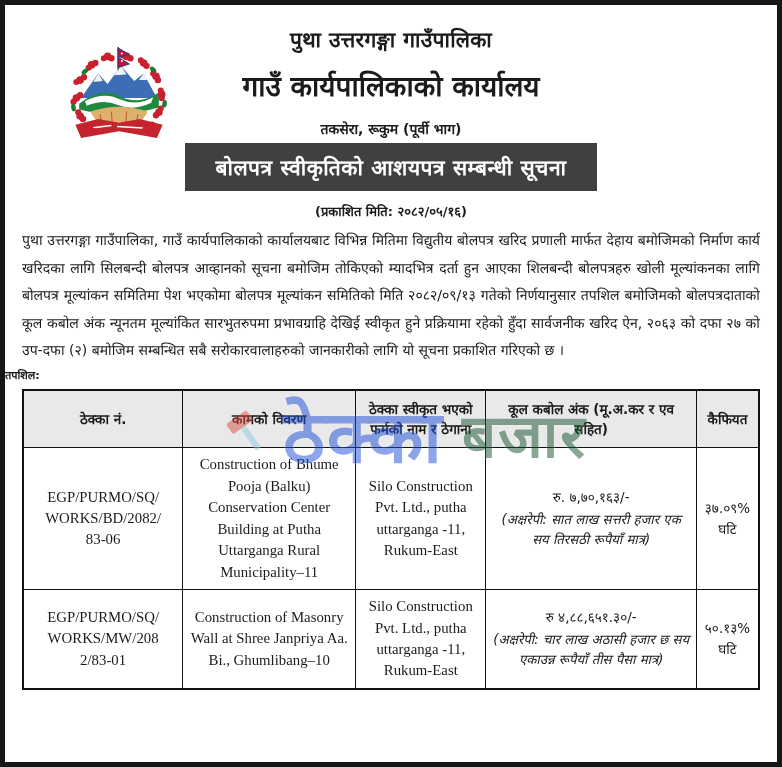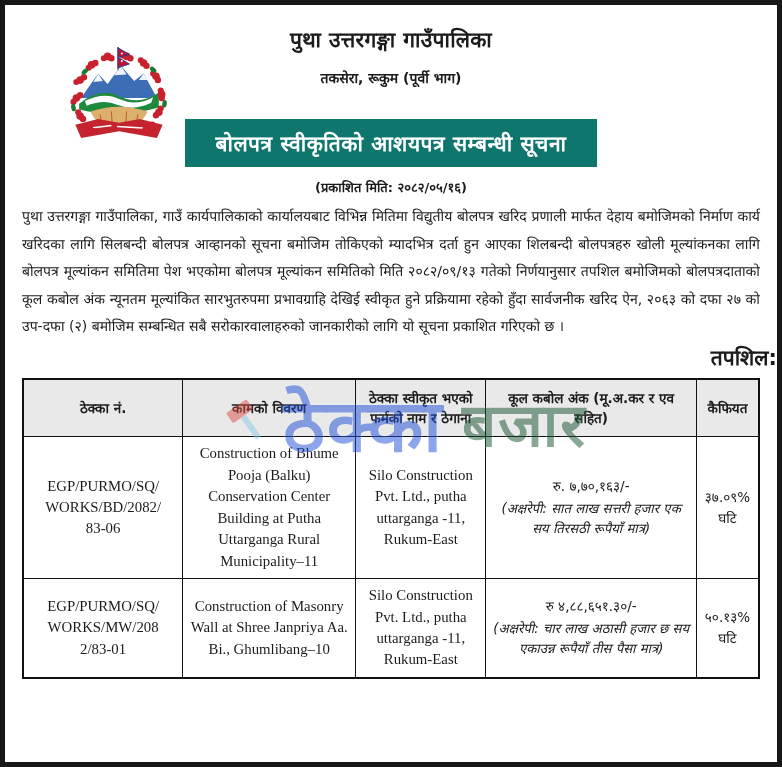--- a/index.html
+++ b/index.html
@@ -13,31 +13,31 @@
   
   .header { position:relative; text-align:center; }
   .logo {
     position:absolute; left:56px; top:20px; width:116px; height:110px;
   }
   .muni-title { font-size:21px; font-weight:bold; margin-top:14px; letter-spacing:0.3px; }
   .office-title { font-size:28px; font-weight:bold; margin-top:13px; }
   .addr { font-size:14px; font-weight:bold; margin-top:15px; }
   .addr2 { font-size:14px; font-weight:bold; margin-top:13px; }
   .banner {
-    display:block; width:fit-content; margin:32px auto 0 auto;
-    background:#0f766e; color:#ffffff; font-size:21px; font-weight:bold;
+    display:block; width:fit-content; margin:5px auto 0 auto;
+    background:#404040; color:#ffffff; font-size:21px; font-weight:bold;
     padding:10px 30px; letter-spacing:0.5px;
   }
   .pub-date { text-align:center; font-size:13px; font-weight:bold; margin-top:11px; }
   
   .body-text {
     margin:7px 17px 0 17px; text-align:justify;
     font-size:14px; line-height:1.97;
   }
-  .tapasil { text-align:right; font-weight:bold; font-size:21px; margin-top:2px; }
+  .tapasil { text-align:left; font-weight:bold; font-size:11px; margin-top:2px; }
   
   .table-wrap { position:relative; margin:7px 17px 0 17px; }
   table { width:100%; border-collapse:collapse; border:2px solid #111; table-layout:fixed; }
   th, td { border:1.5px solid #111; text-align:center; vertical-align:middle; padding:6px 6px; }
   thead tr { height:58px; }
   th { background:#e9e9e9; font-size:13.5px; font-weight:bold; line-height:1.5; }
   td { font-size:13.5px; line-height:1.55; }
   tbody tr:nth-child(1){ height:90px; }
   tbody tr:nth-child(2){ height:80px; }
   tbody tr:nth-child(3){ height:86px; }
@@ -161,20 +161,21 @@
         <g>
           <line x1="59" y1="2" x2="59" y2="26" stroke="#5b3a1e" stroke-width="1.4"></line>
           <path d="M59,3 L71,10 L59,13 L71,20 L59,24 Z" fill="#c8102e" stroke="#1d3f94" stroke-width="1"></path>
           <circle cx="63" cy="9" r="1.1" fill="#ffffff"></circle>
           <circle cx="63" cy="17" r="1.1" fill="#ffffff"></circle>
         </g>
       </svg>
     </div>
 
     <div class="muni-title">पुथा उत्तरगङ्गा गाउँपालिका</div>
+    <div class="office-title">गाउँ कार्यपालिकाको कार्यालय</div>
     <div class="addr">तकसेरा, रूकुम (पूर्वी भाग)</div>
     <div class="banner">बोलपत्र स्वीकृतिको आशयपत्र सम्बन्धी सूचना</div>
     <div class="pub-date">(प्रकाशित मिति: २०८२/०५/१६)</div>
   </div>
 
   <p class="body-text">पुथा उत्तरगङ्गा गाउँपालिका, गाउँ कार्यपालिकाको कार्यालयबाट विभिन्न मितिमा विद्युतीय बोलपत्र खरिद प्रणाली मार्फत देहाय बमोजिमको निर्माण कार्य खरिदका लागि सिलबन्दी बोलपत्र आव्हानको सूचना बमोजिम तोकिएको म्यादभित्र दर्ता हुन आएका शिलबन्दी बोलपत्रहरु खोली मूल्यांकनका लागि बोलपत्र मूल्यांकन समितिमा पेश भएकोमा बोलपत्र मूल्यांकन समितिको मिति २०८२/०९/१३ गतेको निर्णयानुसार तपशिल बमोजिमको बोलपत्रदाताको कूल कबोल अंक न्यूनतम मूल्यांकित सारभुतरुपमा प्रभावग्राहि देखिई स्वीकृत हुने प्रक्रियामा रहेको हुँदा सार्वजनीक खरिद ऐन, २०६३ को दफा २७ को उप-दफा (२) बमोजिम सम्बन्धित सबै सरोकारवालाहरुको जानकारीको लागि यो सूचना प्रकाशित गरिएको छ ।</p>
   <div class="tapasil">तपशिल:</div>
 
   <div class="table-wrap">
 

